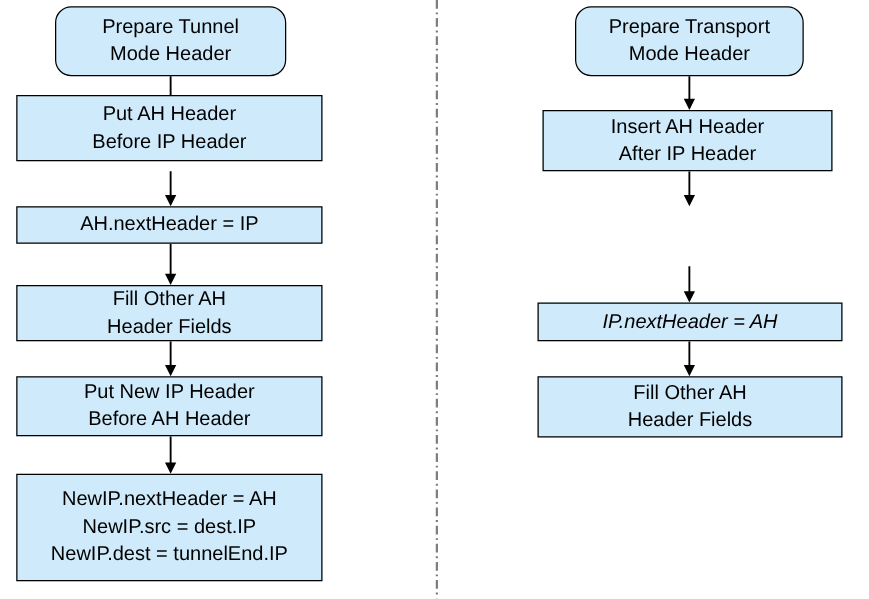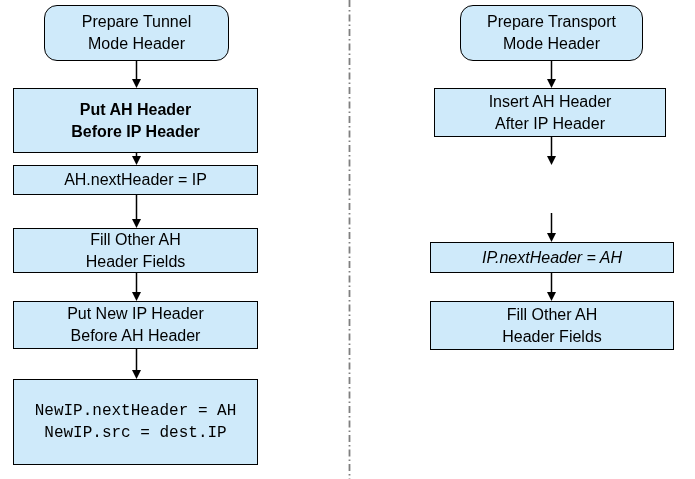--- a/index.html
+++ b/index.html
@@ -90,42 +90,43 @@
       <line class="connector-line" x1="551.5" y1="273" x2="551.5" y2="293"></line>
       <polygon class="connector-head" points="547,292 556,292 551.5,301"></polygon>
     </g>
   </svg>
 
   <div class="node rounded" style="left:44px; top:5px; width:185px; height:56px;">
     <div>Prepare Tunnel</div>
     <div>Mode Header</div>
   </div>
 
-  <div class="node" style="left:13px; top:88px; width:245px; height:65px;font-weight:bold;">
+  <div class="node" style="left:13px; top:76px; width:245px; height:53px;">
     <div>Put AH Header</div>
     <div>Before IP Header</div>
   </div>
 
   <div class="node" style="left:13px; top:165px; width:245px; height:30px;">
     <div>AH.nextHeader = IP</div>
   </div>
 
   <div class="node" style="left:13px; top:228px; width:245px; height:45px;">
     <div>Fill Other AH</div>
     <div>Header Fields</div>
   </div>
 
   <div class="node" style="left:13px; top:301px; width:245px; height:48px;">
     <div>Put New IP Header</div>
     <div>Before AH Header</div>
   </div>
 
-  <div class="node" style="left:13px; top:379px; width:245px; height:86px;font-family:Liberation Mono, monospace;">
+  <div class="node" style="left:13px; top:379px; width:245px; height:86px;">
     <div>NewIP.nextHeader = AH</div>
     <div>NewIP.src = dest.IP</div>
+    <div>NewIP.dest = tunnelEnd.IP</div>
   </div>
 
   <div class="node rounded" style="left:460px; top:5px; width:183px; height:56px;">
     <div>Prepare Transport</div>
     <div>Mode Header</div>
   </div>
 
   <div class="node" style="left:434px; top:88px; width:232px; height:49px;">
     <div>Insert AH Header</div>
     <div>After IP Header</div>

